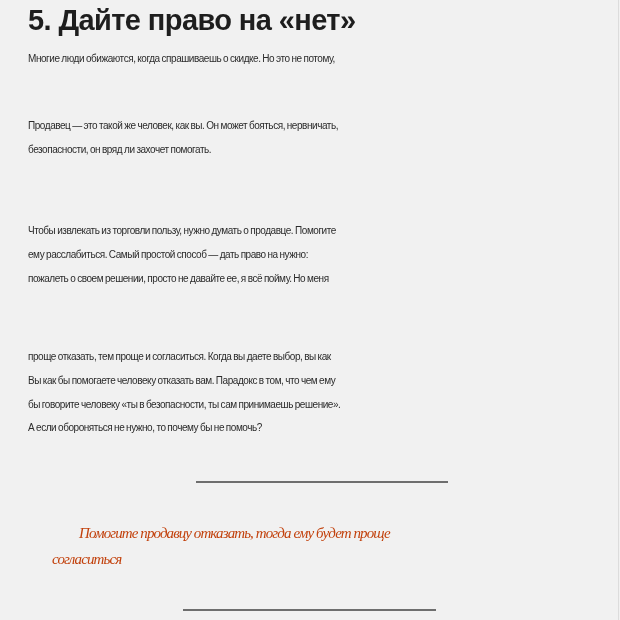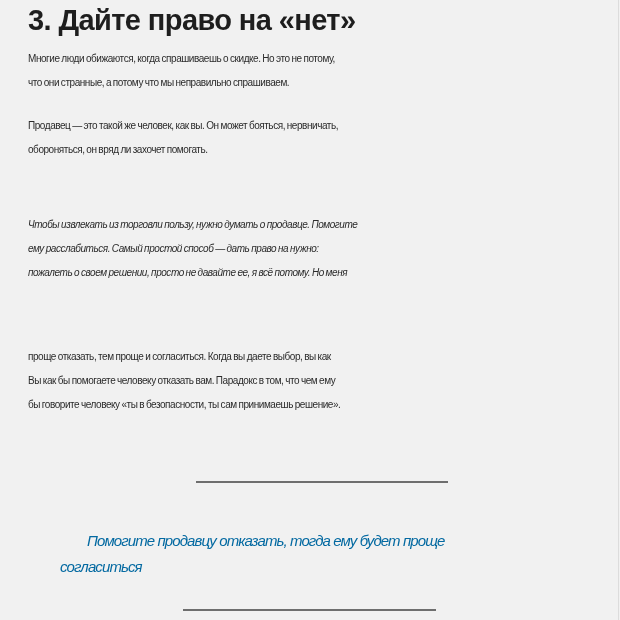--- a/index.html
+++ b/index.html
@@ -50,73 +50,73 @@
       color: #2b2b2b;
       letter-spacing: -0.45px;
       word-spacing: -0.5px;
     }
     .para .line {
       display: block;
       white-space: nowrap;
     }
     .p1 { top: 47px; }
     .p2 { top: 114px; }
-    .p3 { top: 213px; font-style: italic; }
+    .p3 { top: 219px; }
     .p4 { top: 345px; }
     .divider {
       position: absolute;
       height: 2px;
       background: #6e6e6e;
     }
     .divider-top { left: 196px; top: 481px; width: 252px; }
     .divider-bottom { left: 183px; top: 609px; width: 253px; }
     .quote {
       position: absolute;
       left: 52px;
       top: 520px;
       width: 520px;
-      margin: 8px;
-      font-family: Liberation Sans, sans-serif;
+      margin: 0;
+      font-family: Liberation Serif, serif;
       font-style: italic;
       font-size: 15px;
       line-height: 26px;
-      color: #0369a1;
+      color: #c2410c;
       letter-spacing: -0.9px;
     }
     .quote .line { display: block; white-space: nowrap; }
     .quote .line.indent { padding-left: 27px; }
   </style>
 </head>
 <body>
 
 <div class="right-border"></div>
 
 <div class="article">
-  <h2 class="heading">3. Дайте право на «нет»</h2>
+  <h2 class="heading">5. Дайте право на «нет»</h2>
 
   <p class="para p1">
     <span class="line">Многие люди обижаются, когда спрашиваешь о скидке. Но это не потому,</span>
-    <span class="line">что они странные, а потому что мы неправильно спрашиваем.</span>
   </p>
 
   <p class="para p2">
     <span class="line">Продавец — это такой же человек, как вы. Он может бояться, нервничать,</span>
-    <span class="line">обороняться, он вряд ли захочет помогать.</span>
+    <span class="line">безопасности, он вряд ли захочет помогать.</span>
   </p>
 
   <p class="para p3">
     <span class="line">Чтобы извлекать из торговли пользу, нужно думать о продавце. Помогите</span>
     <span class="line">ему расслабиться. Самый простой способ — дать право на нужно:</span>
-    <span class="line">пожалеть о своем решении, просто не давайте ее, я всё потому. Но меня</span>
+    <span class="line">пожалеть о своем решении, просто не давайте ее, я всё пойму. Но меня</span>
   </p>
 
   <p class="para p4">
     <span class="line">проще отказать, тем проще и согласиться. Когда вы даете выбор, вы как</span>
     <span class="line">Вы как бы помогаете человеку отказать вам. Парадокс в том, что чем ему</span>
     <span class="line">бы говорите человеку «ты в безопасности, ты сам принимаешь решение».</span>
+    <span class="line">А если обороняться не нужно, то почему бы не помочь?</span>
   </p>
 </div>
 
 <div class="divider divider-top"></div>
 
 <blockquote class="quote">
   <span class="line indent">Помогите продавцу отказать, тогда ему будет проще</span>
   <span class="line">согласиться</span>
 </blockquote>
 

